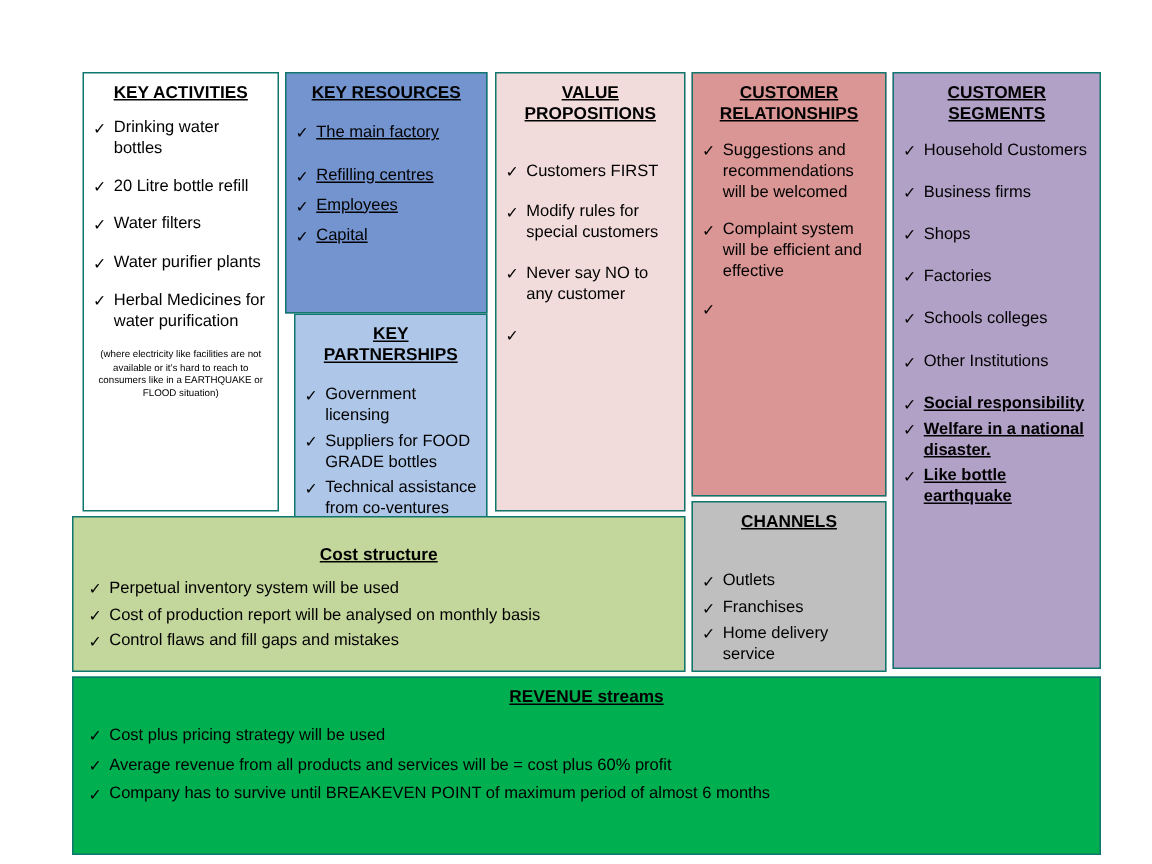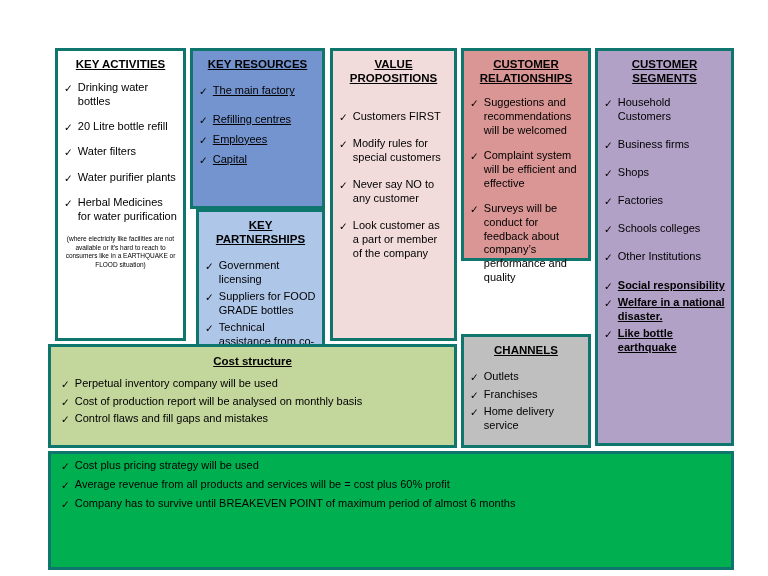--- a/index.html
+++ b/index.html
@@ -12,38 +12,38 @@
     display:inline-block;
     font-family:"Liberation Serif", serif;
     font-weight:bold;
     font-size:19px;
     color:#4a7ebb;
     border-bottom:2px solid #7ea6d4;
     padding:0 6px 2px 6px;
     letter-spacing:0.2px;
   }
 
-  .box { position:absolute; border:3px solid #0f766e; padding:5px 6px; }
+  .box { position:absolute; border:1px solid #0f766e; padding:5px 6px; }
   .box-title {
     text-align:center; font-weight:bold; text-decoration:underline;
     font-size:11.5px; line-height:1.25; margin:1px 0 8px 0; color:#000;
   }
 
   .item { display:flex; align-items:flex-start; font-size:11px; line-height:1.27; color:#000; }
   .check { flex:0 0 auto; margin-right:5px; font-size:10.5px; line-height:1.35; }
   .txt { flex:1 1 auto; }
   .u  { text-decoration:underline; }
   .bu { text-decoration:underline; font-weight:bold; }
 
   
   .ka   { left:55px;  top:48px;  width:131px; height:293px; background:#ffffff; }
   .kr   { left:190px; top:48px;  width:135px; height:161px; background:#7494d0; }
   .kp   { left:196px; top:193px; width:129px; height:148px; background:#aec6e8;margin-top:16px; }
   .vp   { left:330px; top:48px;  width:127px; height:293px; background:#f2dcdb; }
-  .cr   { left:461px; top:48px;  width:130px; height:213px; background:#d99694; }
+  .cr   { left:461px; top:48px;  width:130px; height:283px; background:#d99694; }
   .ch   { left:461px; top:334px; width:130px; height:114px; background:#bfbfbf; }
   .cs   { left:595px; top:48px;  width:139px; height:398px; background:#b2a1c7; }
   .cost { left:48px;  top:344px; width:409px; height:104px; background:#c3d69b; }
   .rev  { left:48px;  top:451px; width:686px; height:119px; background:#00b050; }
 
   
   .ka .box-title   { margin-bottom:10px; }
   .ka .item        { margin-bottom:11px; }
   .ka .note        { font-size:6.5px; line-height:1.35; text-align:center; margin-top:8px; color:#000; }
 
@@ -53,28 +53,28 @@
 
   .kp .box-title   { margin-bottom:12px; }
   .kp .item        { margin-bottom:3px; }
 
   .vp .box-title   { margin-bottom:24px;text-align:center; }
   .vp .item        { margin-bottom:13px; }
 
   .cr .box-title   { margin-bottom:10px; }
   .cr .item        { margin-bottom:11px; }
 
-  .ch .box-title   { margin-bottom:13px; }
+  .ch .box-title   { margin-bottom:26px; }
   .ch .item        { margin-bottom:3px; }
 
   .cs .box-title   { margin-bottom:10px; }
   .cs .item        { margin-bottom:14px; }
   .cs .item.tight  { margin-bottom:3px; }
 
-  .cost { padding:6px 10px; }
+  .cost { padding:17px 10px; }
   .cost .box-title { margin-bottom:9px; }
   .cost .item      { margin-bottom:3px; }
 
   .rev { padding:5px 10px; }
   .rev .box-title  { margin-bottom:12px; }
   .rev .item       { margin-bottom:5px; }
 </style>
 </head>
 <body>
 
@@ -151,37 +151,35 @@
     <div class="item">
         <span class="check">✓</span>
         <span class="txt">Modify rules for special customers</span>
       </div>
     <div class="item">
         <span class="check">✓</span>
         <span class="txt">Never say NO to any customer</span>
       </div>
     <div class="item">
         <span class="check">✓</span>
-        <span class="txt">Look customer as a part  or member of the company</span>
       </div>
   </div>
 
   <div class="box cr">
     <div class="box-title">CUSTOMER RELATIONSHIPS</div>
     <div class="item">
         <span class="check">✓</span>
         <span class="txt">Suggestions and recommendations will be welcomed</span>
       </div>
     <div class="item">
         <span class="check">✓</span>
         <span class="txt">Complaint system will be efficient and effective</span>
       </div>
     <div class="item">
         <span class="check">✓</span>
-        <span class="txt">Surveys will be conduct for feedback about company’s performance and quality</span>
       </div>
   </div>
 
   <div class="box ch">
     <div class="box-title">CHANNELS</div>
     <div class="item">
         <span class="check">✓</span>
         <span class="txt">Outlets</span>
       </div>
     <div class="item">
@@ -231,33 +229,34 @@
     <div class="item tight">
         <span class="check">✓</span>
         <span class="txt bu">Like bottle earthquake</span>
       </div>
   </div>
 
   <div class="box cost">
     <div class="box-title">Cost structure</div>
     <div class="item">
         <span class="check">✓</span>
-        <span class="txt">Perpetual inventory company will be used</span>
+        <span class="txt">Perpetual inventory system will be used</span>
       </div>
     <div class="item">
         <span class="check">✓</span>
         <span class="txt">Cost of production report will be analysed on monthly basis</span>
       </div>
     <div class="item">
         <span class="check">✓</span>
         <span class="txt">Control flaws and fill gaps and mistakes</span>
       </div>
   </div>
 
   <div class="box rev">
+    <div class="box-title">REVENUE streams</div>
     <div class="item">
         <span class="check">✓</span>
         <span class="txt">Cost plus pricing strategy will be used</span>
       </div>
     <div class="item">
         <span class="check">✓</span>
         <span class="txt">Average revenue from all products and services  will be = cost plus 60% profit</span>
       </div>
     <div class="item">
         <span class="check">✓</span>

